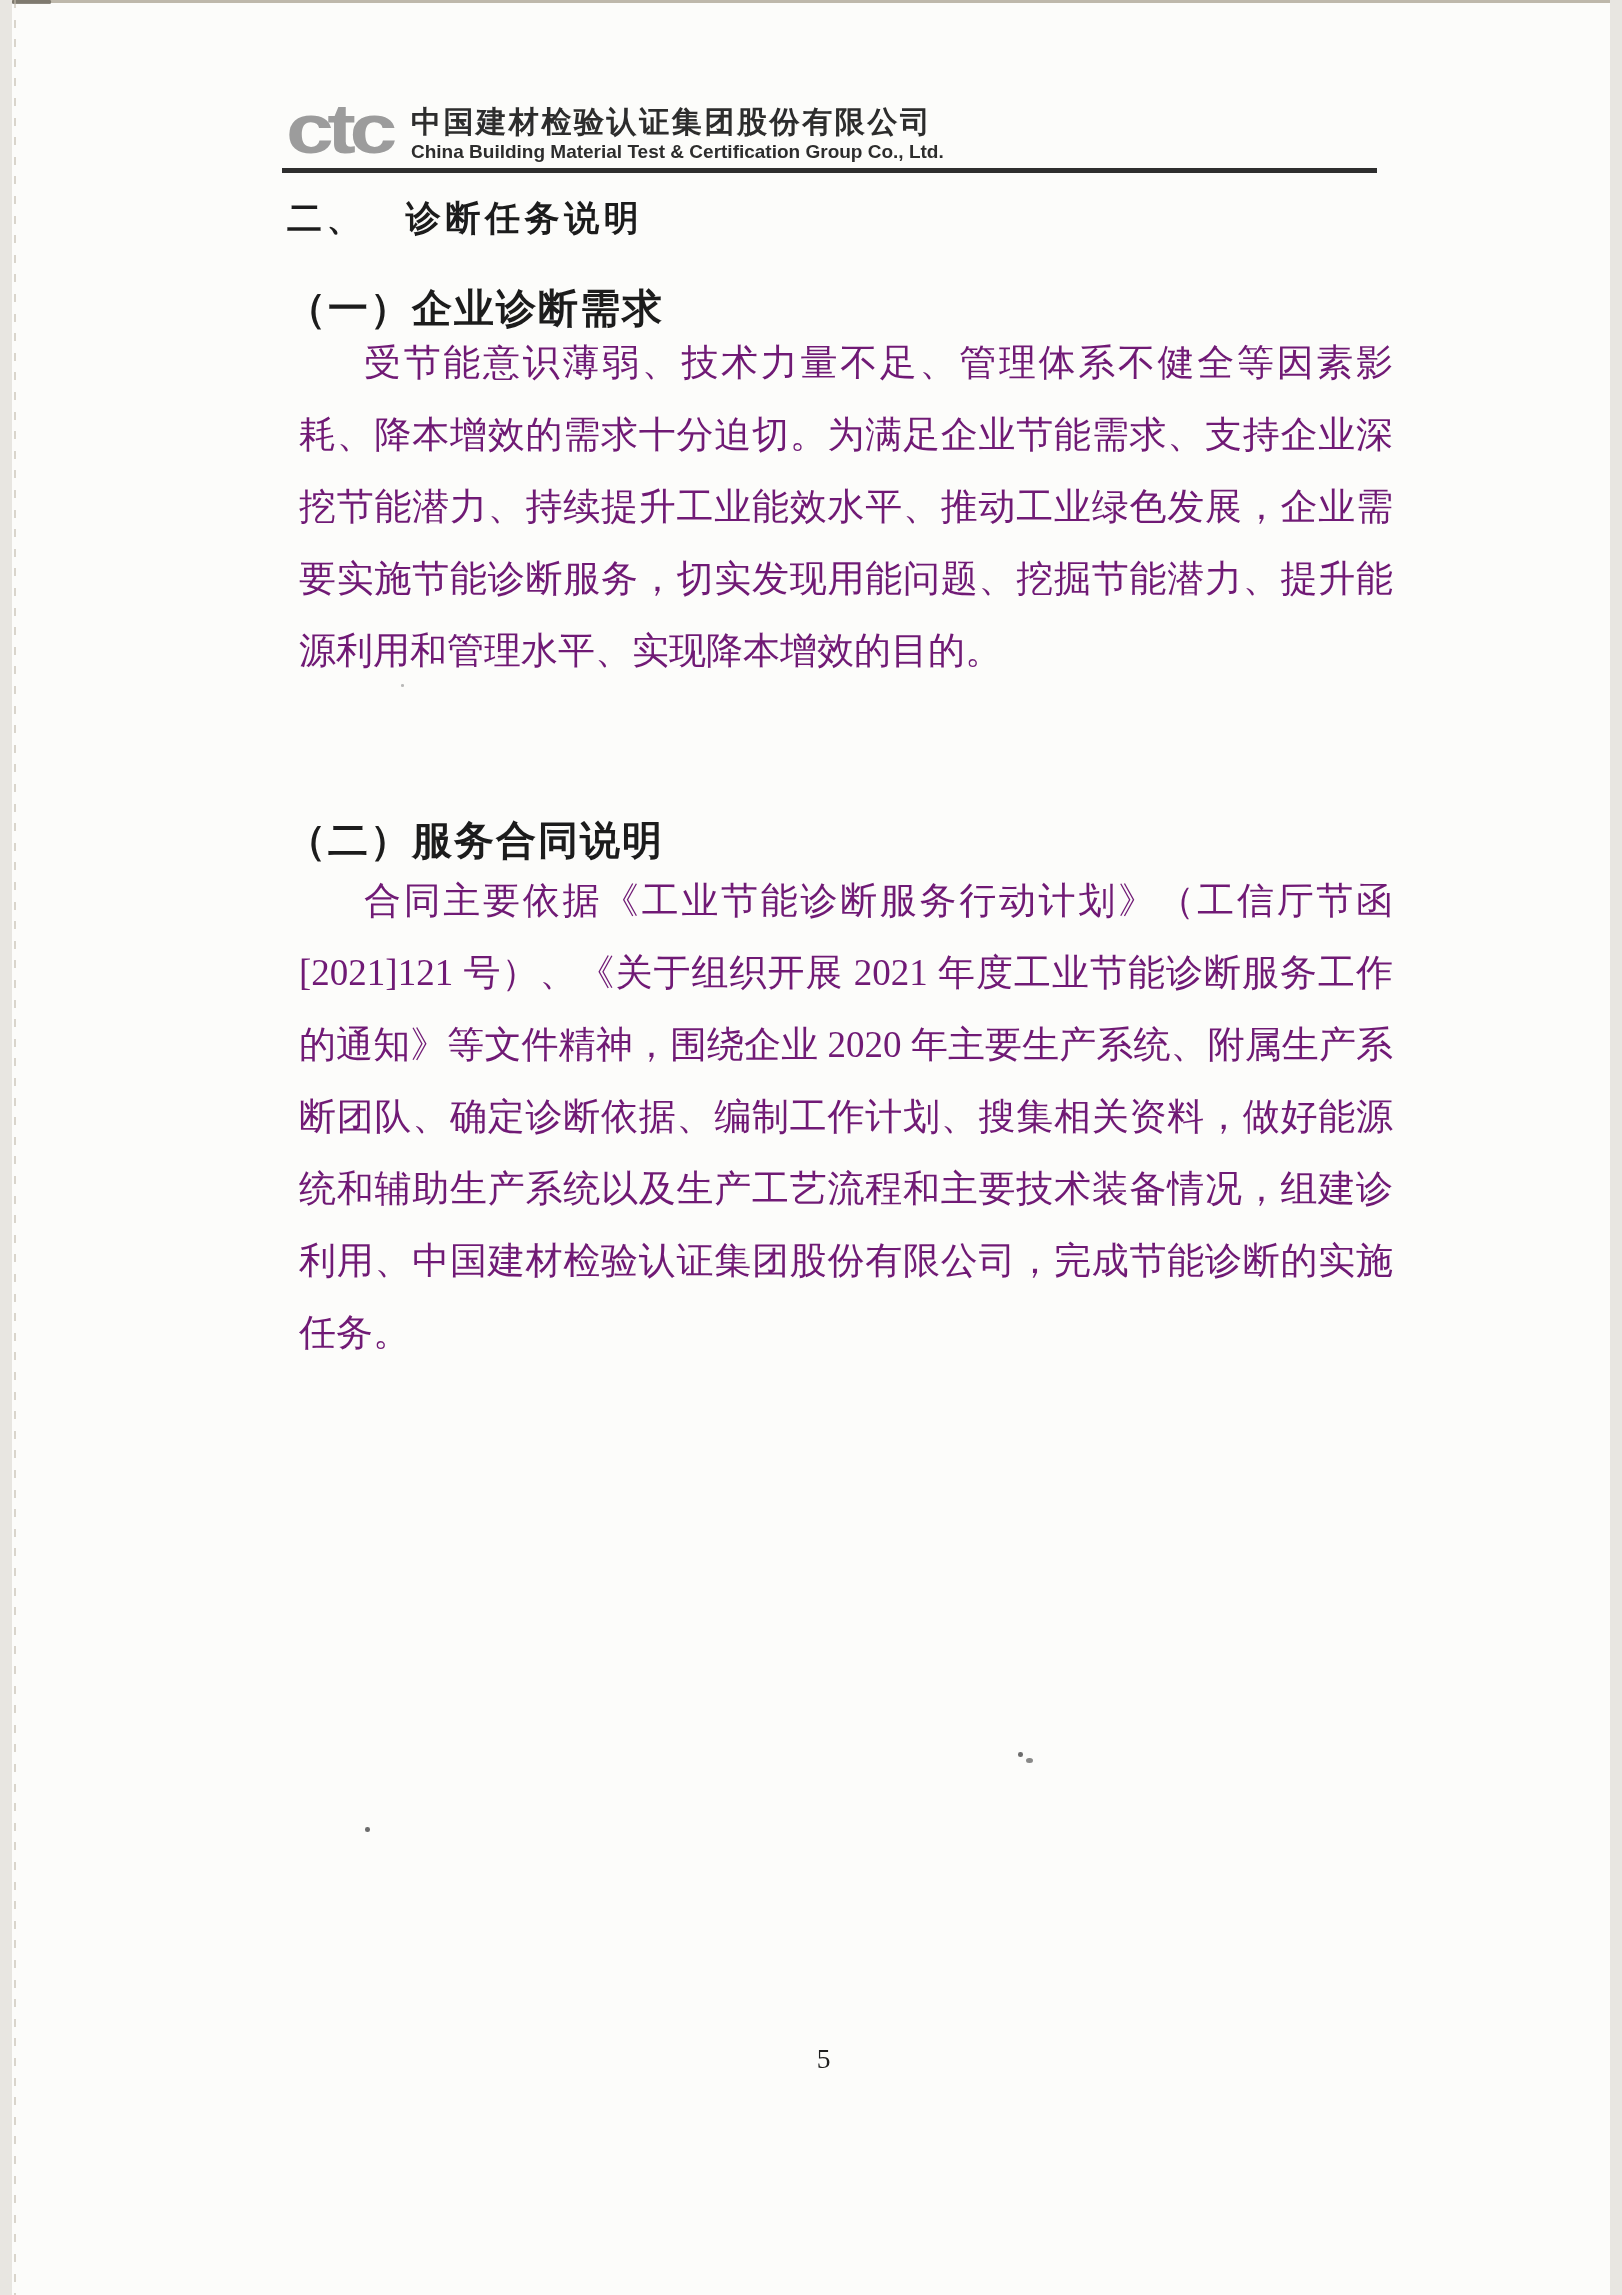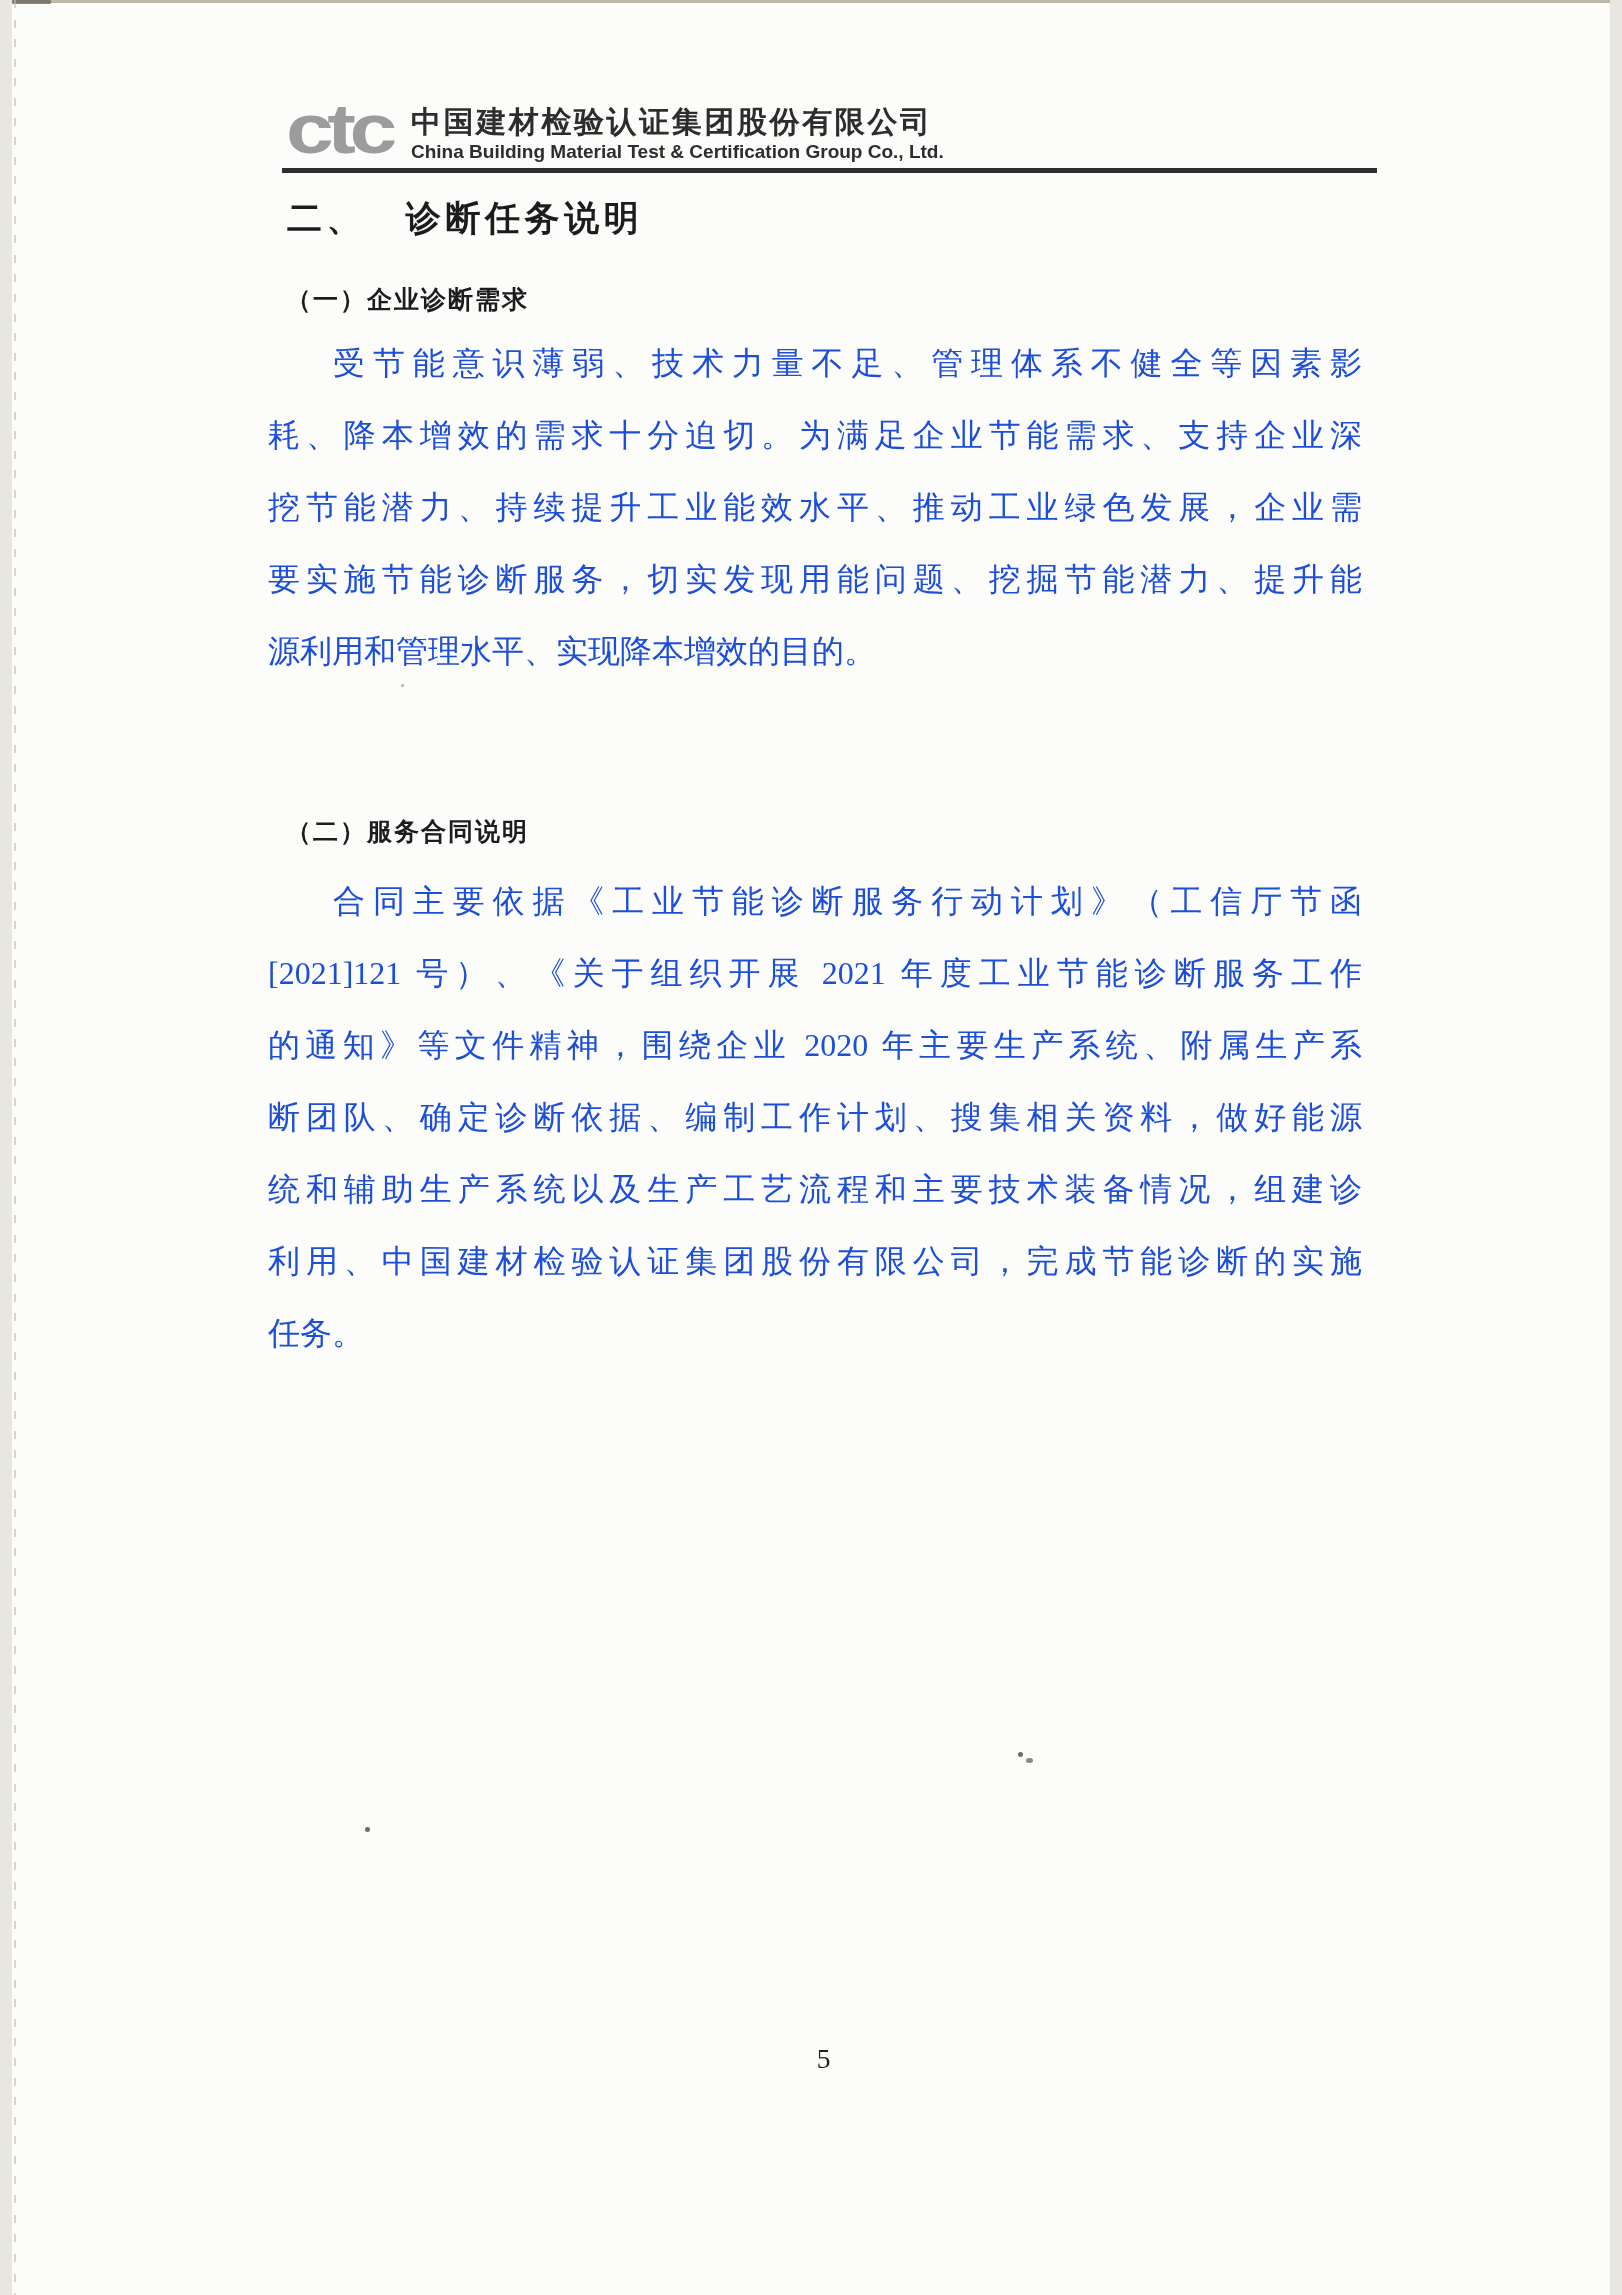--- a/index.html
+++ b/index.html
@@ -47,28 +47,28 @@
   
   .doc-title{
     position:absolute;left:275px;top:198px;margin:0;
     font-family:"Liberation Sans", sans-serif;
     font-weight:700;font-size:35px;line-height:1.15;
     letter-spacing:4.6px;color:#1c1c1c;text-align:center;
   }
   .sub-heading{
     position:absolute;left:274px;margin:0;
     font-family:"Liberation Sans", sans-serif;
-    font-weight:700;font-size:25px;line-height:1.15;
+    font-weight:700;font-size:40px;line-height:1.15;
     letter-spacing:2px;color:#1c1c1c;
   }
   .sub-heading.h2-1{top:285px;}
   .sub-heading.h2-2{top:817px;text-align:right;}
 
   
-  .para{position:absolute;left:256px;width:1094px;font-size:32px;line-height:72px;color:#1d4ed8;}
+  .para{position:absolute;left:287px;width:1094px;font-size:37px;line-height:72px;color:#701a75;}
   .para.p1{top:327px;}
   .para.p2{top:865px;}
   .line{
     height:72px;
     text-align:justify;
     text-align-last:justify;
     text-justify:inter-character;
     white-space:normal;
   }
   .line.indent{padding-left:65px;}

